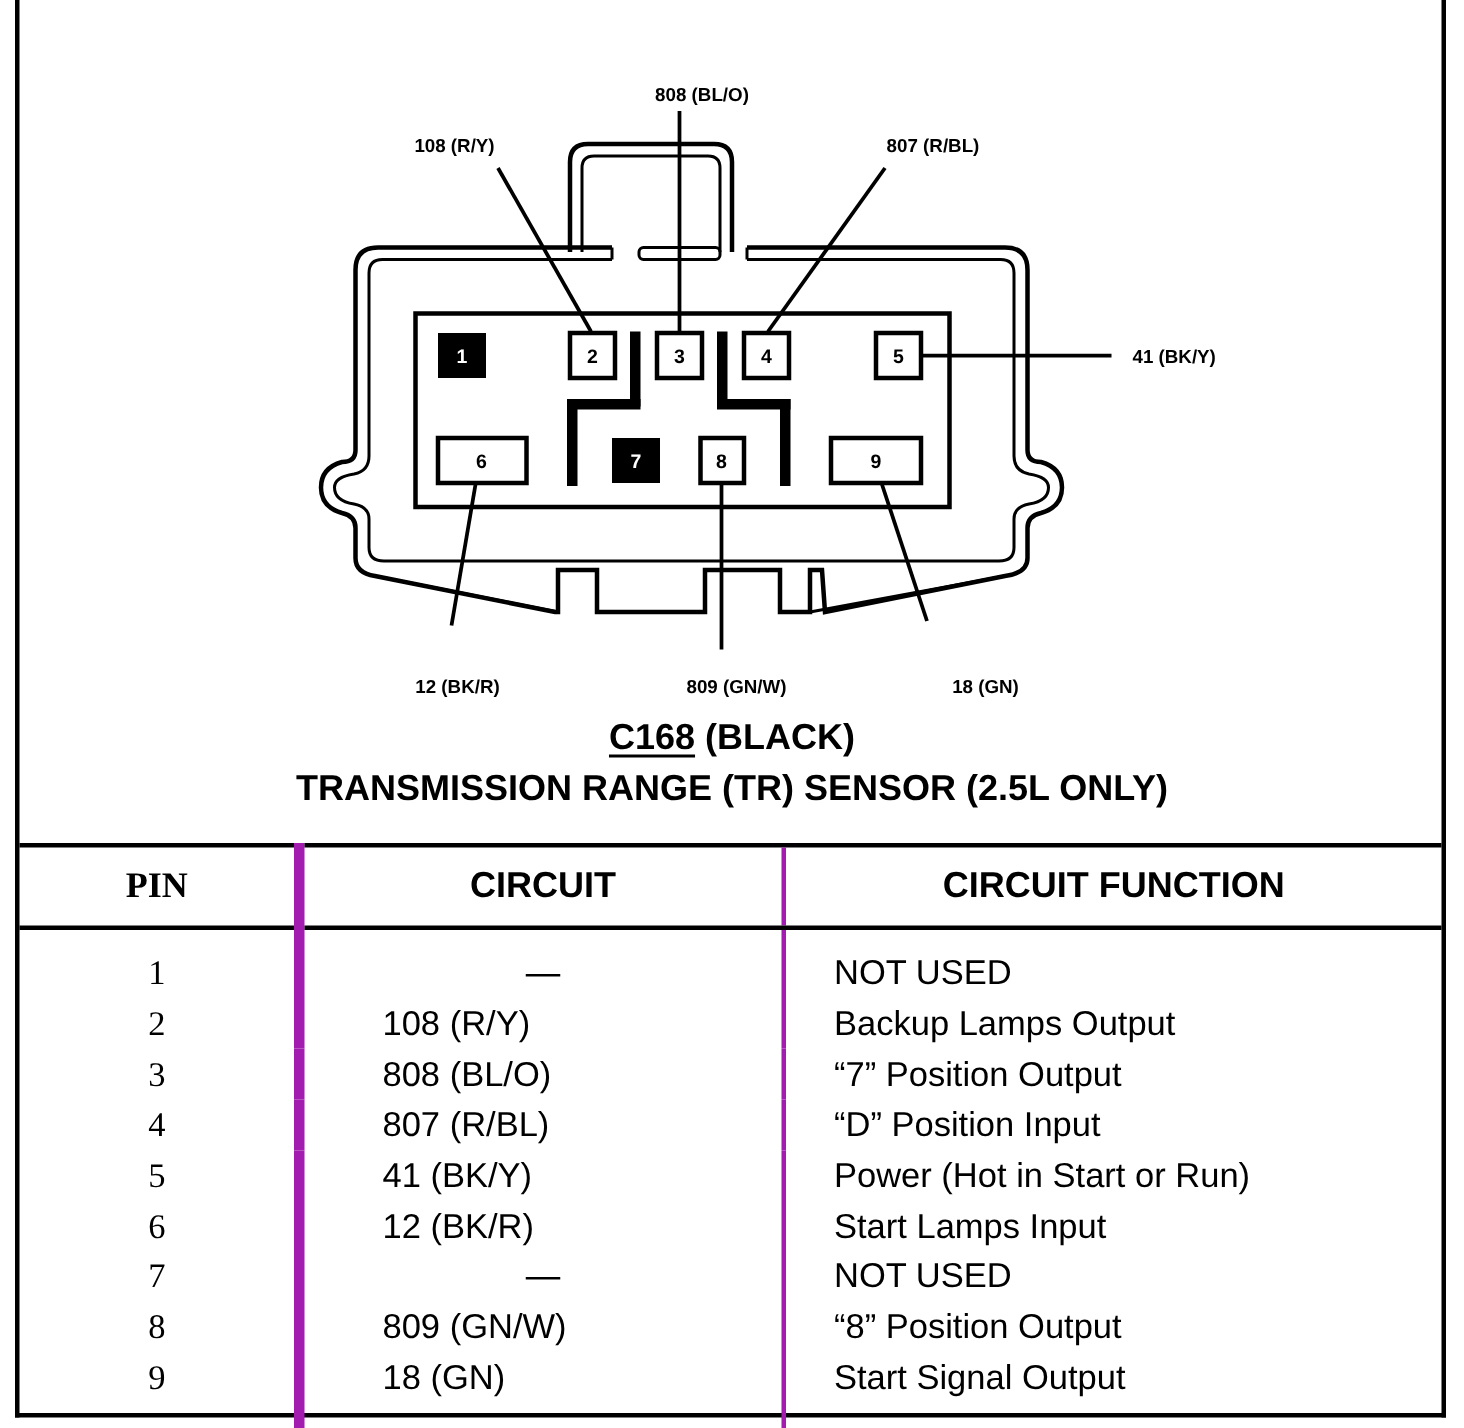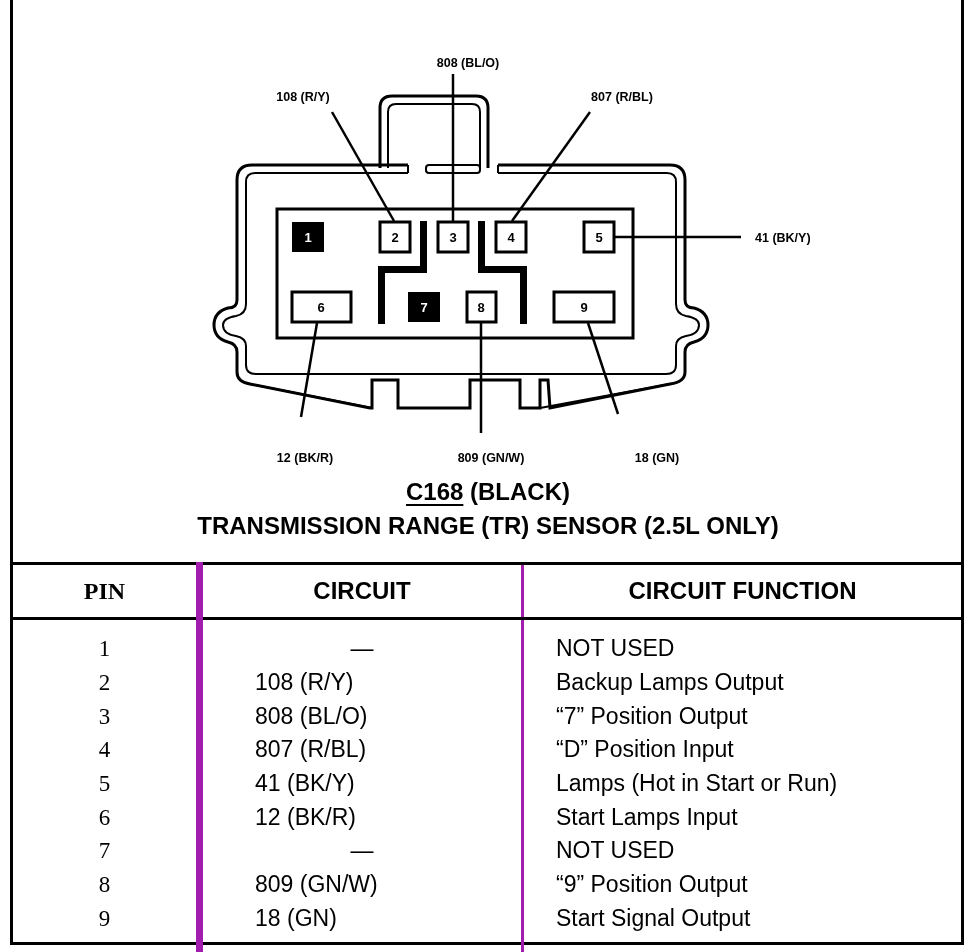--- a/index.html
+++ b/index.html
@@ -146,36 +146,36 @@
       <td class="col-func">“7” Position Output</td>
     </tr>
     <tr>
       <td class="col-pin">4</td>
       <td class="col-circuit">807 (R/BL)</td>
       <td class="col-func">“D” Position Input</td>
     </tr>
     <tr>
       <td class="col-pin">5</td>
       <td class="col-circuit">41 (BK/Y)</td>
-      <td class="col-func">Lamps (Hot in Start or Run)</td>
+      <td class="col-func">Power (Hot in Start or Run)</td>
     </tr>
     <tr>
       <td class="col-pin">6</td>
       <td class="col-circuit">12 (BK/R)</td>
       <td class="col-func">Start Lamps Input</td>
     </tr>
     <tr>
       <td class="col-pin">7</td>
       <td class="col-circuit empty">—</td>
       <td class="col-func">NOT USED</td>
     </tr>
     <tr>
       <td class="col-pin">8</td>
       <td class="col-circuit">809 (GN/W)</td>
-      <td class="col-func">“9” Position Output</td>
+      <td class="col-func">“8” Position Output</td>
     </tr>
     <tr class="last">
       <td class="col-pin">9</td>
       <td class="col-circuit">18 (GN)</td>
       <td class="col-func">Start Signal Output</td>
     </tr>
   </tbody>
 </table>
 
 </body></html>

